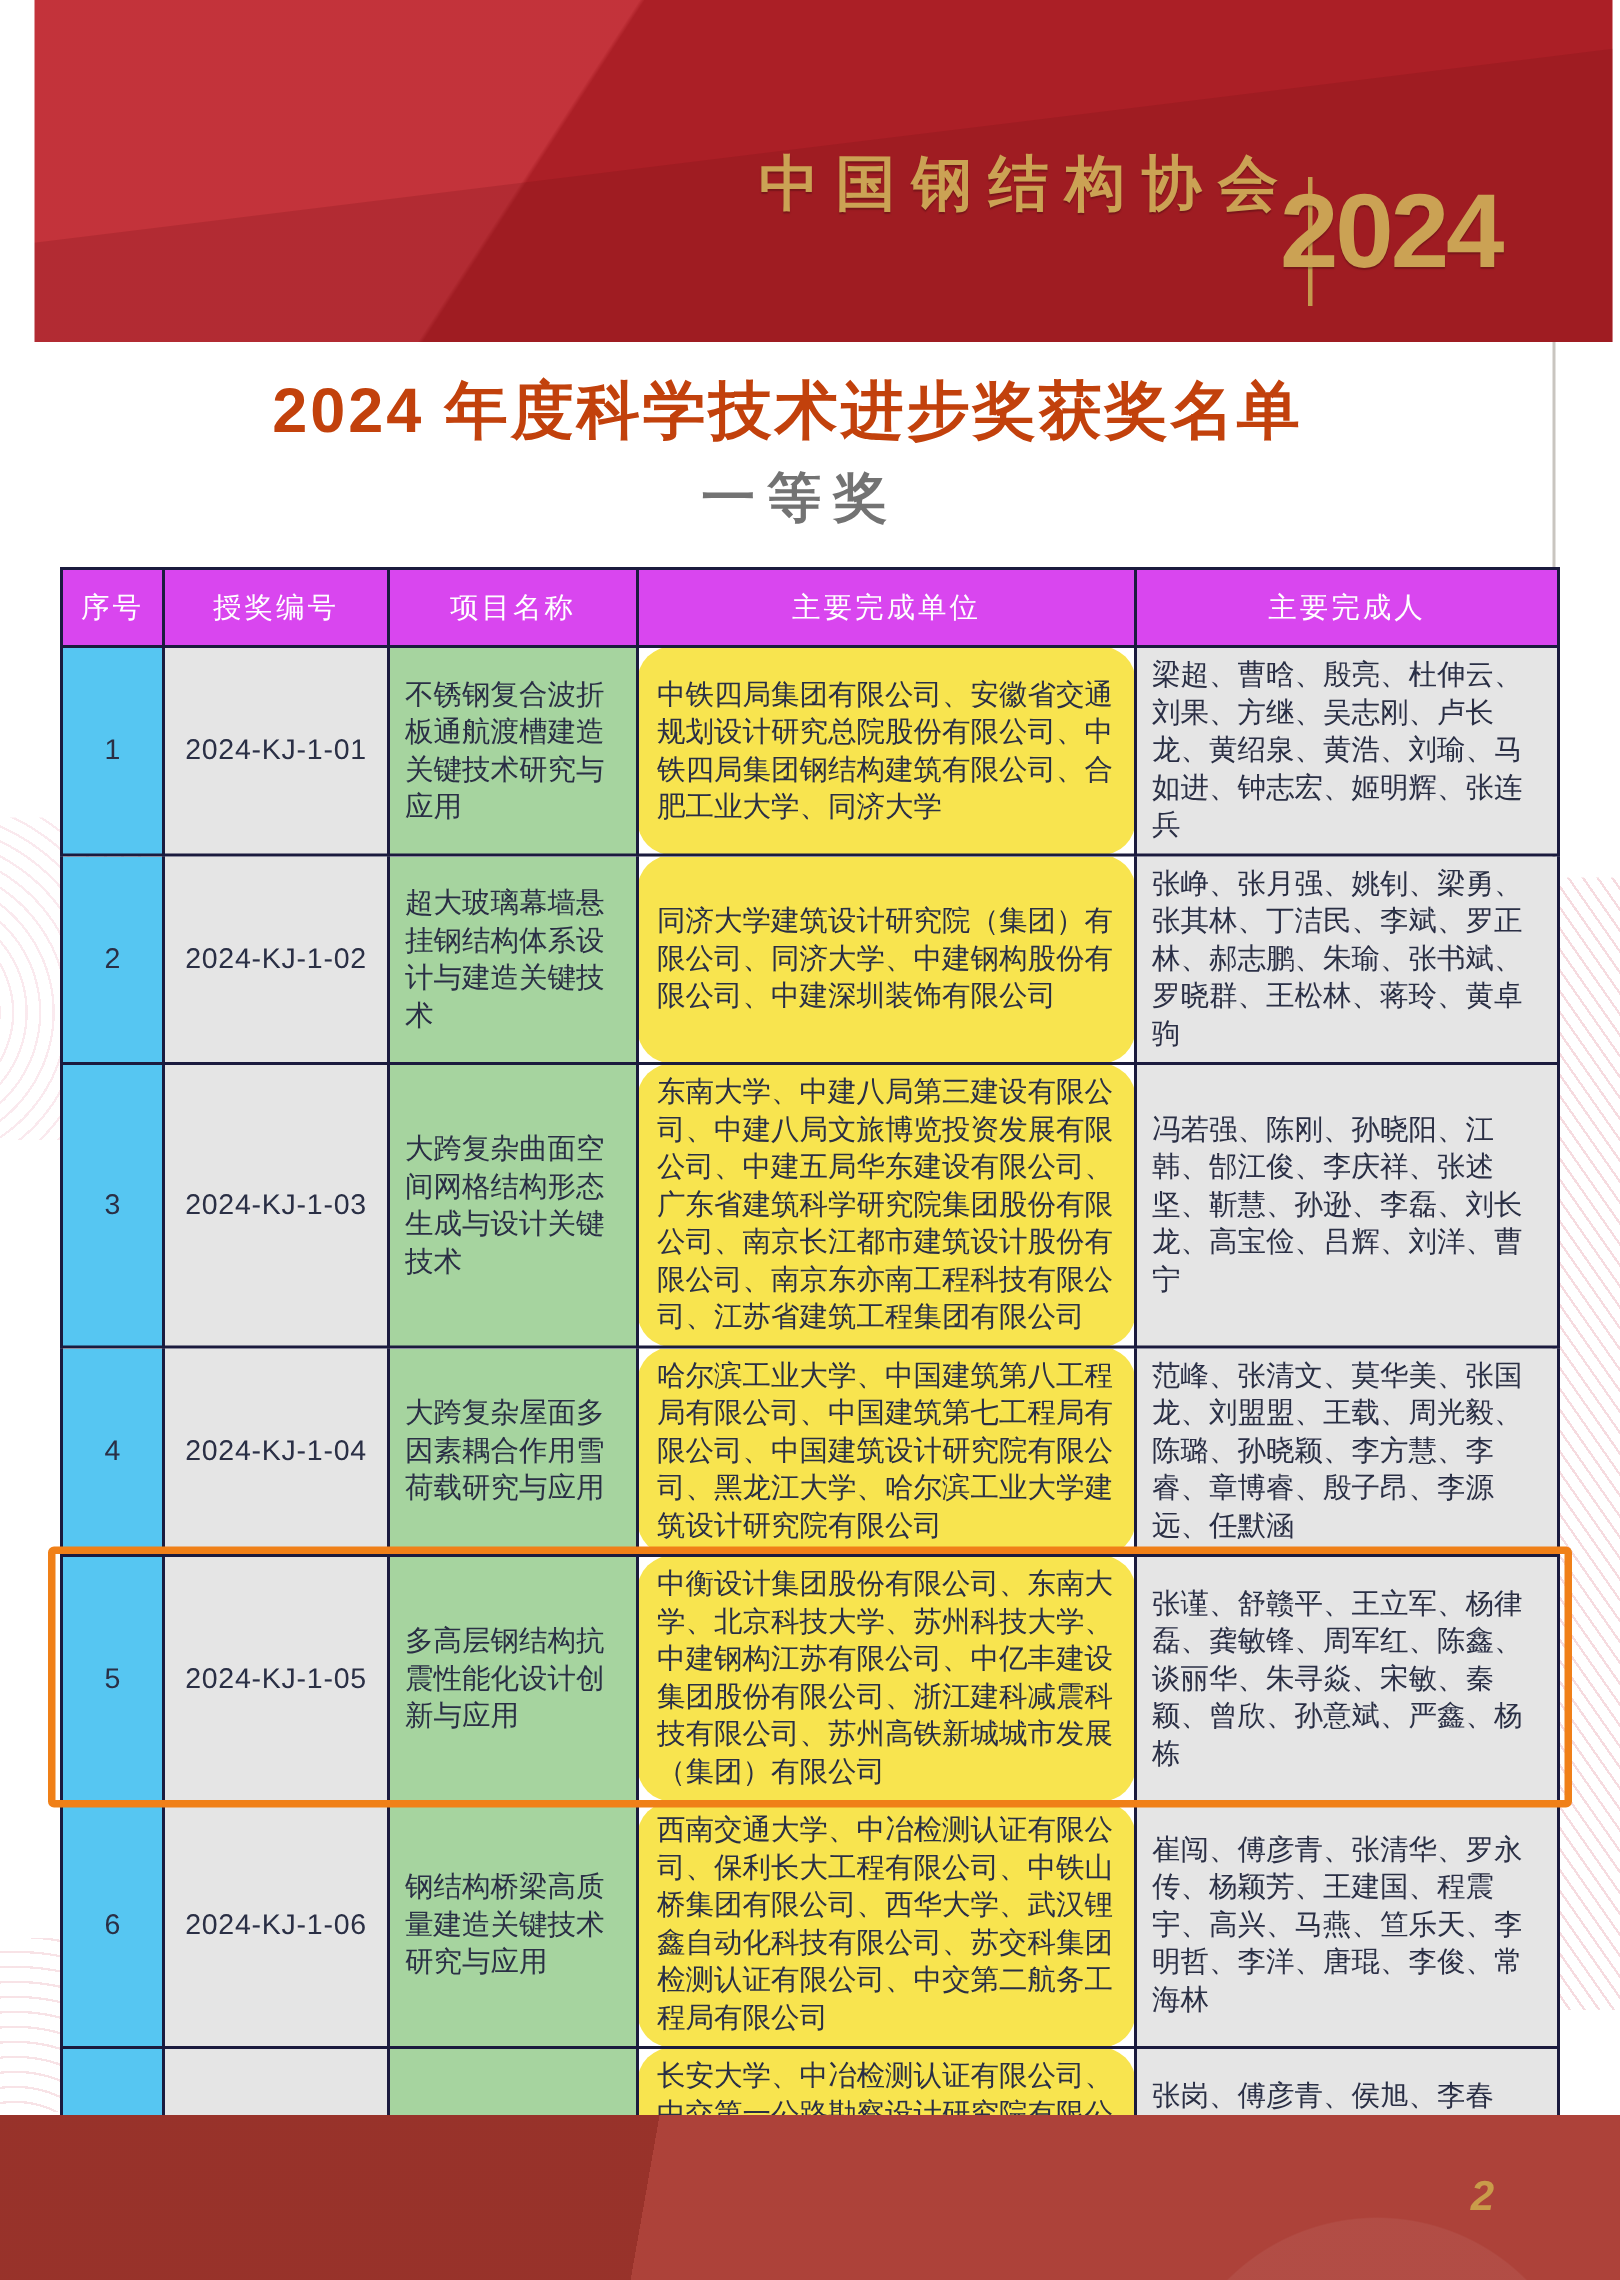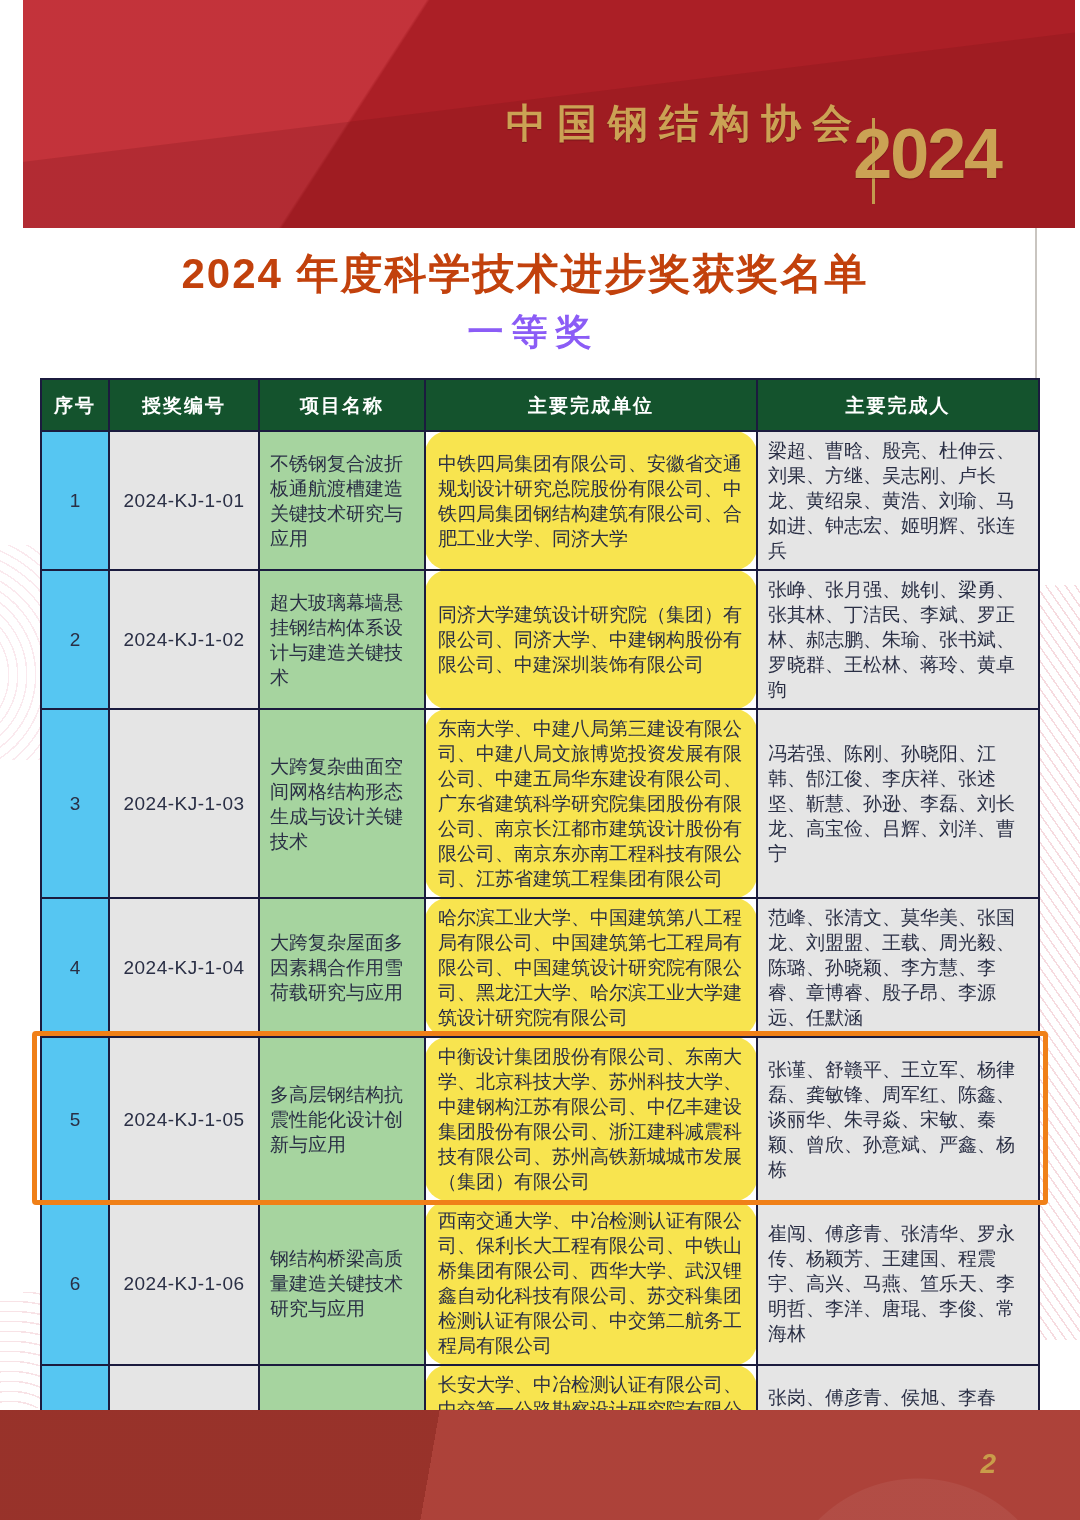--- a/index.html
+++ b/index.html
@@ -34,35 +34,35 @@
     color:#CBA254;font-weight:bold;font-size:70px;letter-spacing:-2px;
     text-shadow:0 1px 1px rgba(0,0,0,0.25);
   }
   
   .page-title{
     position:absolute;left:0;right:30px;top:246px;text-align:center;
     color:#c2410c;font-weight:bold;font-size:42px;letter-spacing:2px;
   }
   .page-subtitle{
     position:absolute;left:17px;right:30px;top:308px;text-align:center;
-    color:#8b5cf6;font-weight:bold;font-size:36px;letter-spacing:8px;
+    color:#737373;font-weight:bold;font-size:36px;letter-spacing:8px;
   }
   
   table.awards{
     position:absolute;left:40px;top:378px;width:998px;
     border-collapse:collapse;table-layout:fixed;
   }
   table.awards td,table.awards th{
     border:2px solid #1B1B3E;
     font-size:19px;line-height:25px;
     vertical-align:middle;
     overflow:hidden;
   }
   thead th{
-    background:#14532d;color:#ffffff;font-weight:bold;font-size:21px;
+    background:#d946ef;color:#ffffff;font-weight:normal;font-size:21px;
     height:48px;letter-spacing:2px;
   }
   tbody tr:nth-child(1){height:122px;}
   tbody tr:nth-child(2){height:104px;}
   tbody tr:nth-child(3){height:154px;}
   tbody tr:nth-child(4){height:120px;}
   tbody tr:nth-child(5){height:128px;}
   tbody tr:nth-child(6){height:130px;}
   tbody tr:nth-child(7){height:161px;}
   .c-no{background:#56C6F2;text-align:center;font-size:20px;}

